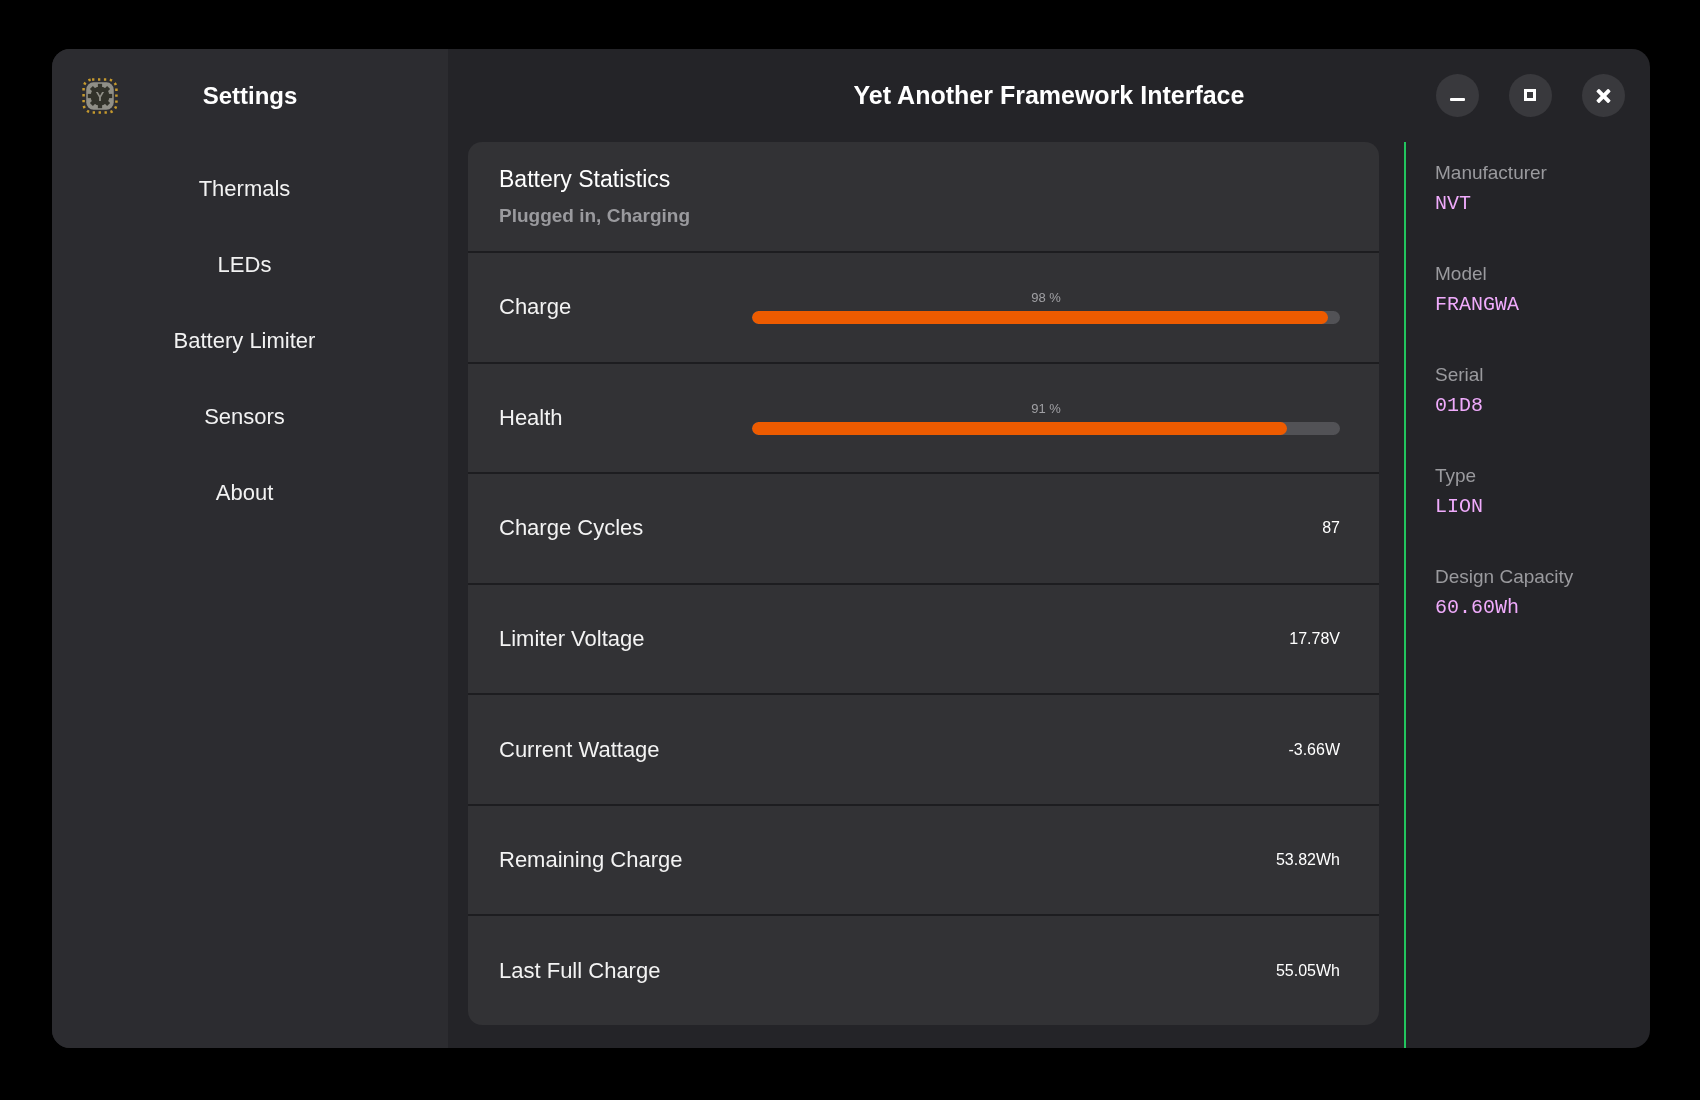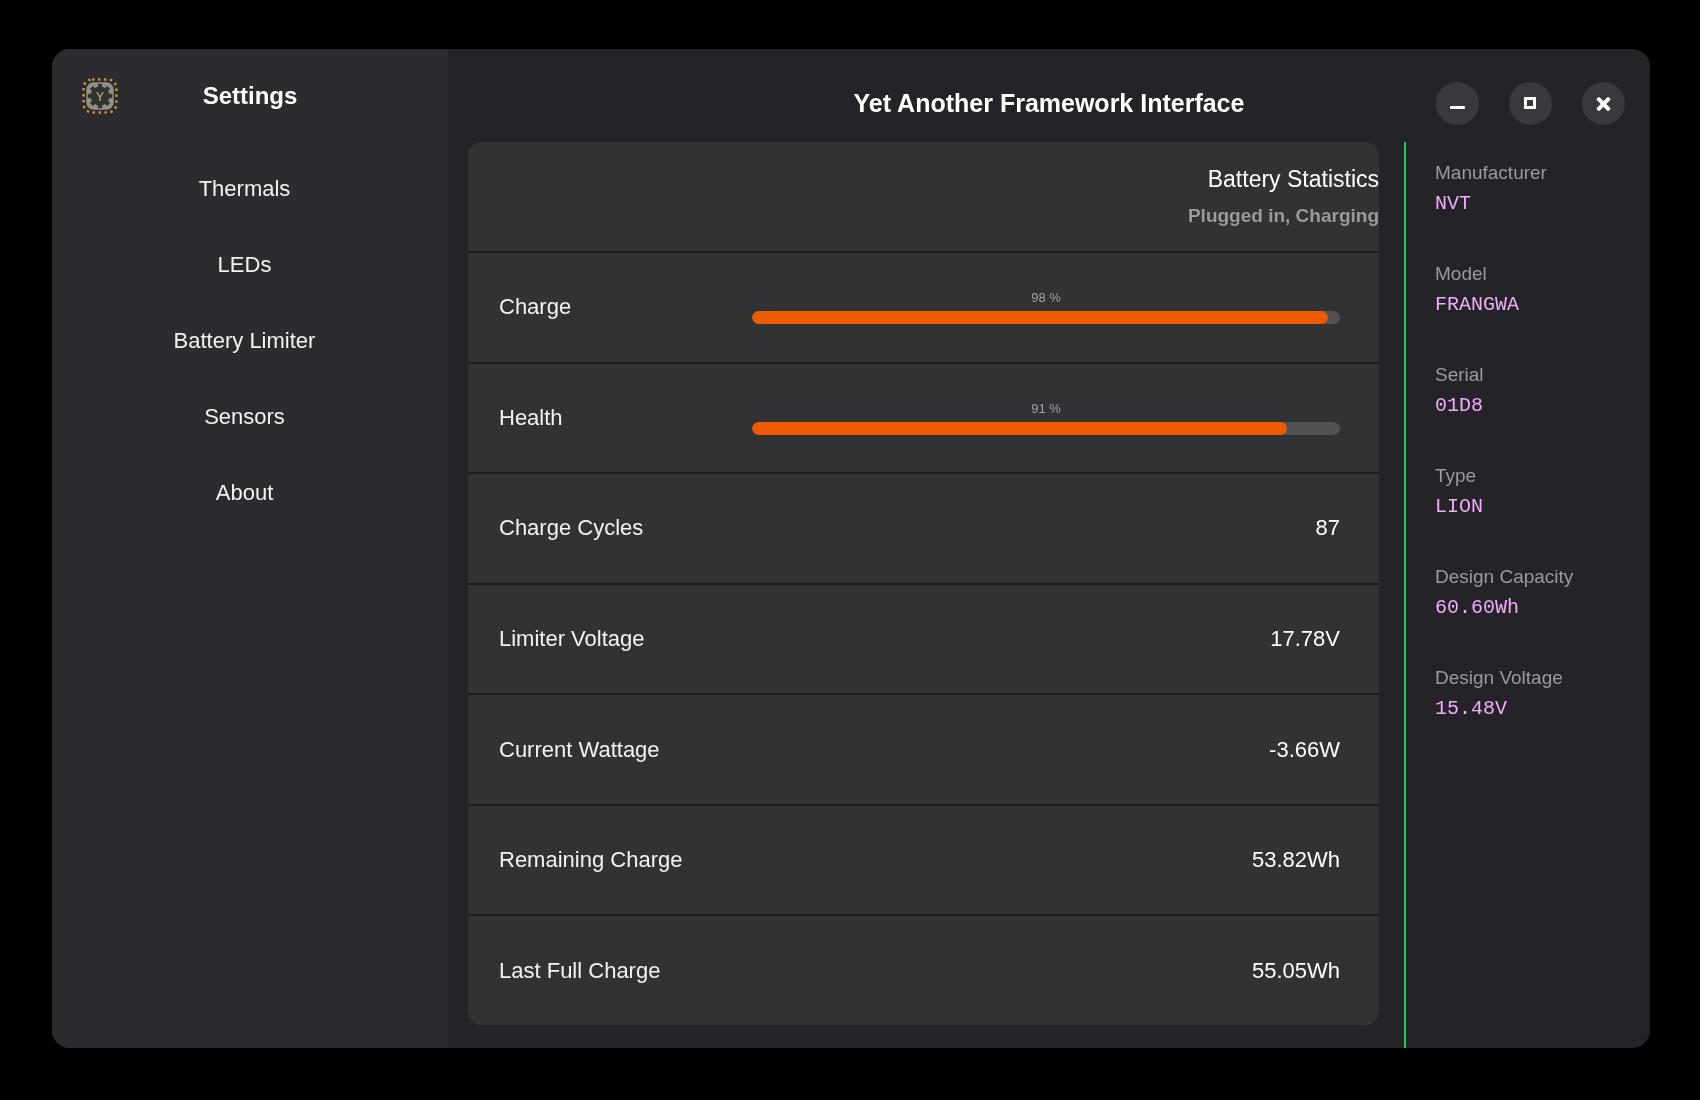--- a/index.html
+++ b/index.html
@@ -9,39 +9,39 @@
   
   .sidebar{position:absolute;left:0;top:0;width:396px;height:100%;background:#2c2c30;}
   .sidebar-header{position:relative;height:93px;display:flex;align-items:center;justify-content:center;}
   .app-icon{position:absolute;left:30px;top:29px;width:36px;height:36px;}
   .sidebar-title{color:#fff;font-size:24px;font-weight:700;}
   .nav{padding:14px 11px 0 0;display:flex;flex-direction:column;gap:11px;}
   .nav-item{height:65px;display:flex;align-items:center;justify-content:center;border-radius:12px;
     color:#f2f2f2;font-size:22px;cursor:pointer;}
   .nav-item.selected{background:#404044;}
   
-  .titlebar{position:absolute;left:396px;top:8px;width:1202px;height:93px;display:flex;align-items:center;}
+  .titlebar{position:absolute;left:396px;top:0;width:1202px;height:93px;display:flex;align-items:center;}
   .titlebar-title{position:absolute;left:0;width:100%;text-align:center;color:#fff;font-size:25px;font-weight:700;}
   .winbtns{position:absolute;right:25px;top:0;height:93px;display:flex;align-items:center;gap:30px;}
   .winbtn{width:43px;height:43px;border-radius:50%;background:#39393d;position:relative;cursor:pointer;}
   .glyph-min{position:absolute;left:14px;top:24px;width:15px;height:3px;background:#fff;border-radius:1px;}
   .glyph-max{position:absolute;left:15px;top:15px;width:12px;height:12px;border:3px solid #fff;box-sizing:border-box;}
   .glyph-x1,.glyph-x2{position:absolute;left:13px;top:20px;width:17px;height:4px;background:#fff;border-radius:1px;}
   .glyph-x1{transform:rotate(45deg);} .glyph-x2{transform:rotate(-45deg);}
   
   .main{position:absolute;left:396px;top:93px;width:956px;height:906px;}
   .card{margin:0 25px 23px 20px;height:883px;background:#323235;border-radius:14px;overflow:hidden;
     display:flex;flex-direction:column;}
-  .card-header{height:109px;box-sizing:border-box;padding:24px 0 0 31px;text-align:right;}
+  .card-header{height:109px;box-sizing:border-box;padding:24px 0 0 31px;}
   .card-title{color:#ffffff;font-size:23px;margin-bottom:12px;}
   .card-subtitle{color:#9a9a9e;font-size:19px;font-weight:bold;}
   .row{flex:1;display:flex;align-items:center;border-top:2px solid #1d1d20;
     padding:0 39px 0 31px;box-sizing:border-box;}
   .row-label{color:#f3f3f3;font-size:22px;flex:0 0 253px;}
-  .row-value{color:#ffffff;font-size:22px;margin-left:auto;text-align:right;}
+  .row-value{color:#ffffff;font-size:16px;margin-left:auto;text-align:right;}
   .bar-group{flex:1;display:flex;flex-direction:column;align-items:stretch;}
   .bar-caption{text-align:center;color:#a0a0a4;font-size:13px;margin-bottom:6px;}
   .bar-track{height:13px;background:#525256;border-radius:7px;overflow:hidden;}
   .bar-fill{height:100%;background:#ed5b00;border-radius:7px;}
   
   .info-panel{position:absolute;left:1352px;top:93px;width:244px;height:906px;
     border-left:2px solid #22c55e;box-sizing:content-box;padding-top:20px;}
   .info-entry{margin:0 0 48px 29px;}
   .info-label{color:#9a9a9e;font-size:19px;margin-bottom:8px;}
   .info-value{color:#f0abfc;font-size:20px;font-family:Liberation Mono, monospace;}
@@ -162,19 +162,15 @@
       <div class="info-value">01D8</div>
     </div>
     <div class="info-entry">
       <div class="info-label">Type</div>
       <div class="info-value">LION</div>
     </div>
     <div class="info-entry">
       <div class="info-label">Design Capacity</div>
       <div class="info-value">60.60Wh</div>
     </div>
-    <div class="info-entry">
-      <div class="info-label">Design Voltage</div>
-      <div class="info-value">15.48V</div>
-    </div>
   </div>
 
 </div>
 
 </body></html>

